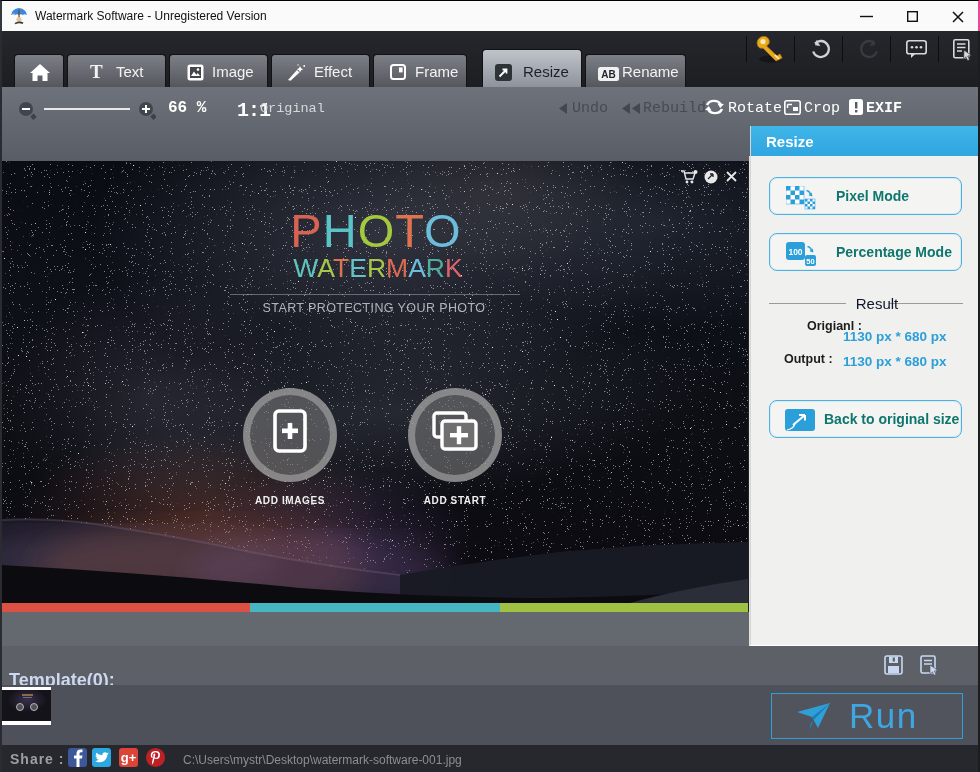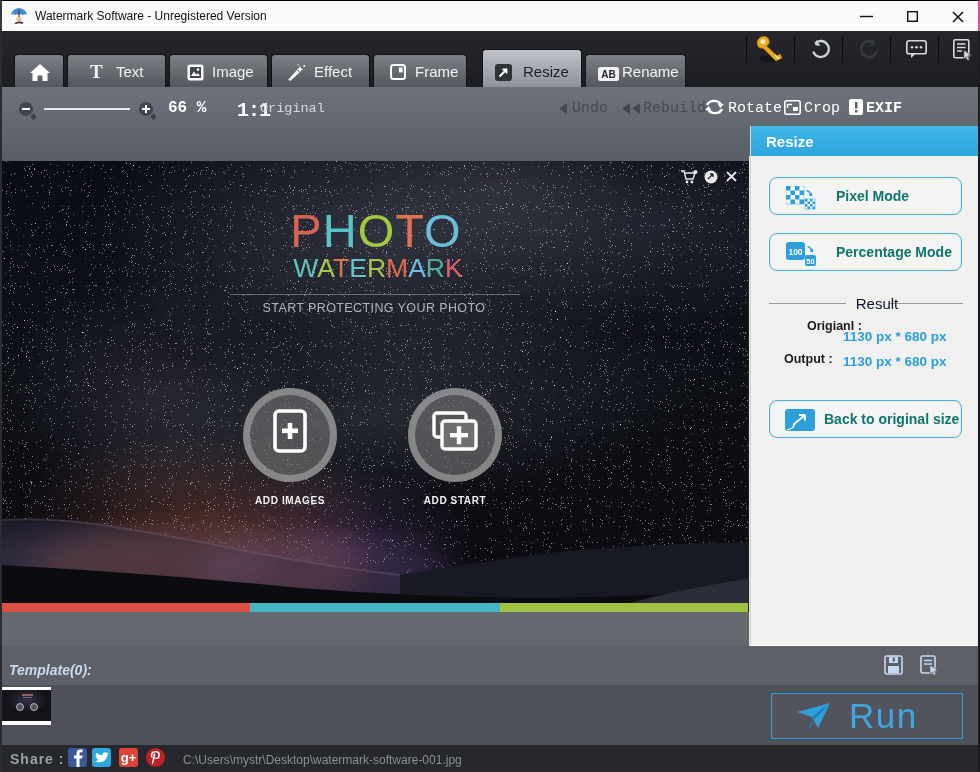--- a/index.html
+++ b/index.html
@@ -43,21 +43,21 @@
 .panel{position:absolute;left:750px;top:126px;width:228px;height:520px;background:#f0f0ee;border-left:1px solid #d6d6d4;box-sizing:border-box;}
 .phead{position:absolute;left:0px;top:0px;width:228px;height:30px;background:linear-gradient(#40b5e8,#2ea6e0);color:#fff;font-size:15px;font-weight:bold;}
 .pbtn{position:absolute;left:18px;width:193px;height:38px;border:1px solid #49b2e2;border-radius:8px;background:#f4f4f2;box-sizing:border-box;box-shadow:inset 0 0 0 1px rgba(150,210,240,0.25);}
 .pbtxt{color:#0f766e;font-weight:bold;font-size:14px;position:absolute;white-space:nowrap;}
 .rline{position:absolute;top:177px;height:1px;background:#9a9a9a;}
 .rtext{position:absolute;top:169px;left:0;width:252px;text-align:center;color:#0f172a;font-size:15px;}
 .rowlbl{position:absolute;color:#1c1c1c;font-weight:bold;font-size:12.5px;}
 .rowval{position:absolute;color:#2b9fd9;font-weight:bold;font-size:13.5px;}
 
 .tplbar{position:absolute;left:0;top:646px;width:980px;height:39px;background:#5d6067;}
-.tpltxt{position:absolute;left:9px;top:16px;color:#ccd9f0;font-weight:bold;font-size:14px;font-style:italic;}
+.tpltxt{position:absolute;left:9px;top:24px;color:#ccd9f0;font-weight:bold;font-size:18px;}
 .thumbstrip{position:absolute;left:0;top:685px;width:980px;height:60px;background:#4e515a;}
 .runbtn{position:absolute;left:771px;top:8px;width:192px;height:46px;border:1px solid #2f9fd8;box-sizing:border-box;background:rgba(255,255,255,0.02);}
 .runtxt{position:absolute;left:77px;top:2px;font-size:35px;color:#3ea7e2;letter-spacing:1.5px;}
 .bottombar{position:absolute;left:0;top:745px;width:980px;height:27px;background:#26282d;}
 .sharetxt{position:absolute;left:10px;top:6px;color:#9aa0a6;font-weight:bold;font-size:14px;letter-spacing:1px;}
 .pathtxt{position:absolute;left:183px;top:8px;color:#8a8e94;font-size:12px;}
 .sic{position:absolute;top:3px;width:19px;height:19px;border-radius:3px;color:#fff;text-align:center;font-weight:bold;}
 
 .leftedge{position:absolute;left:0;top:31px;width:2px;height:741px;background:#2a2c31;z-index:50;}
 .rightedge{position:absolute;left:978px;top:31px;width:2px;height:741px;background:#1c1d21;z-index:50;}

